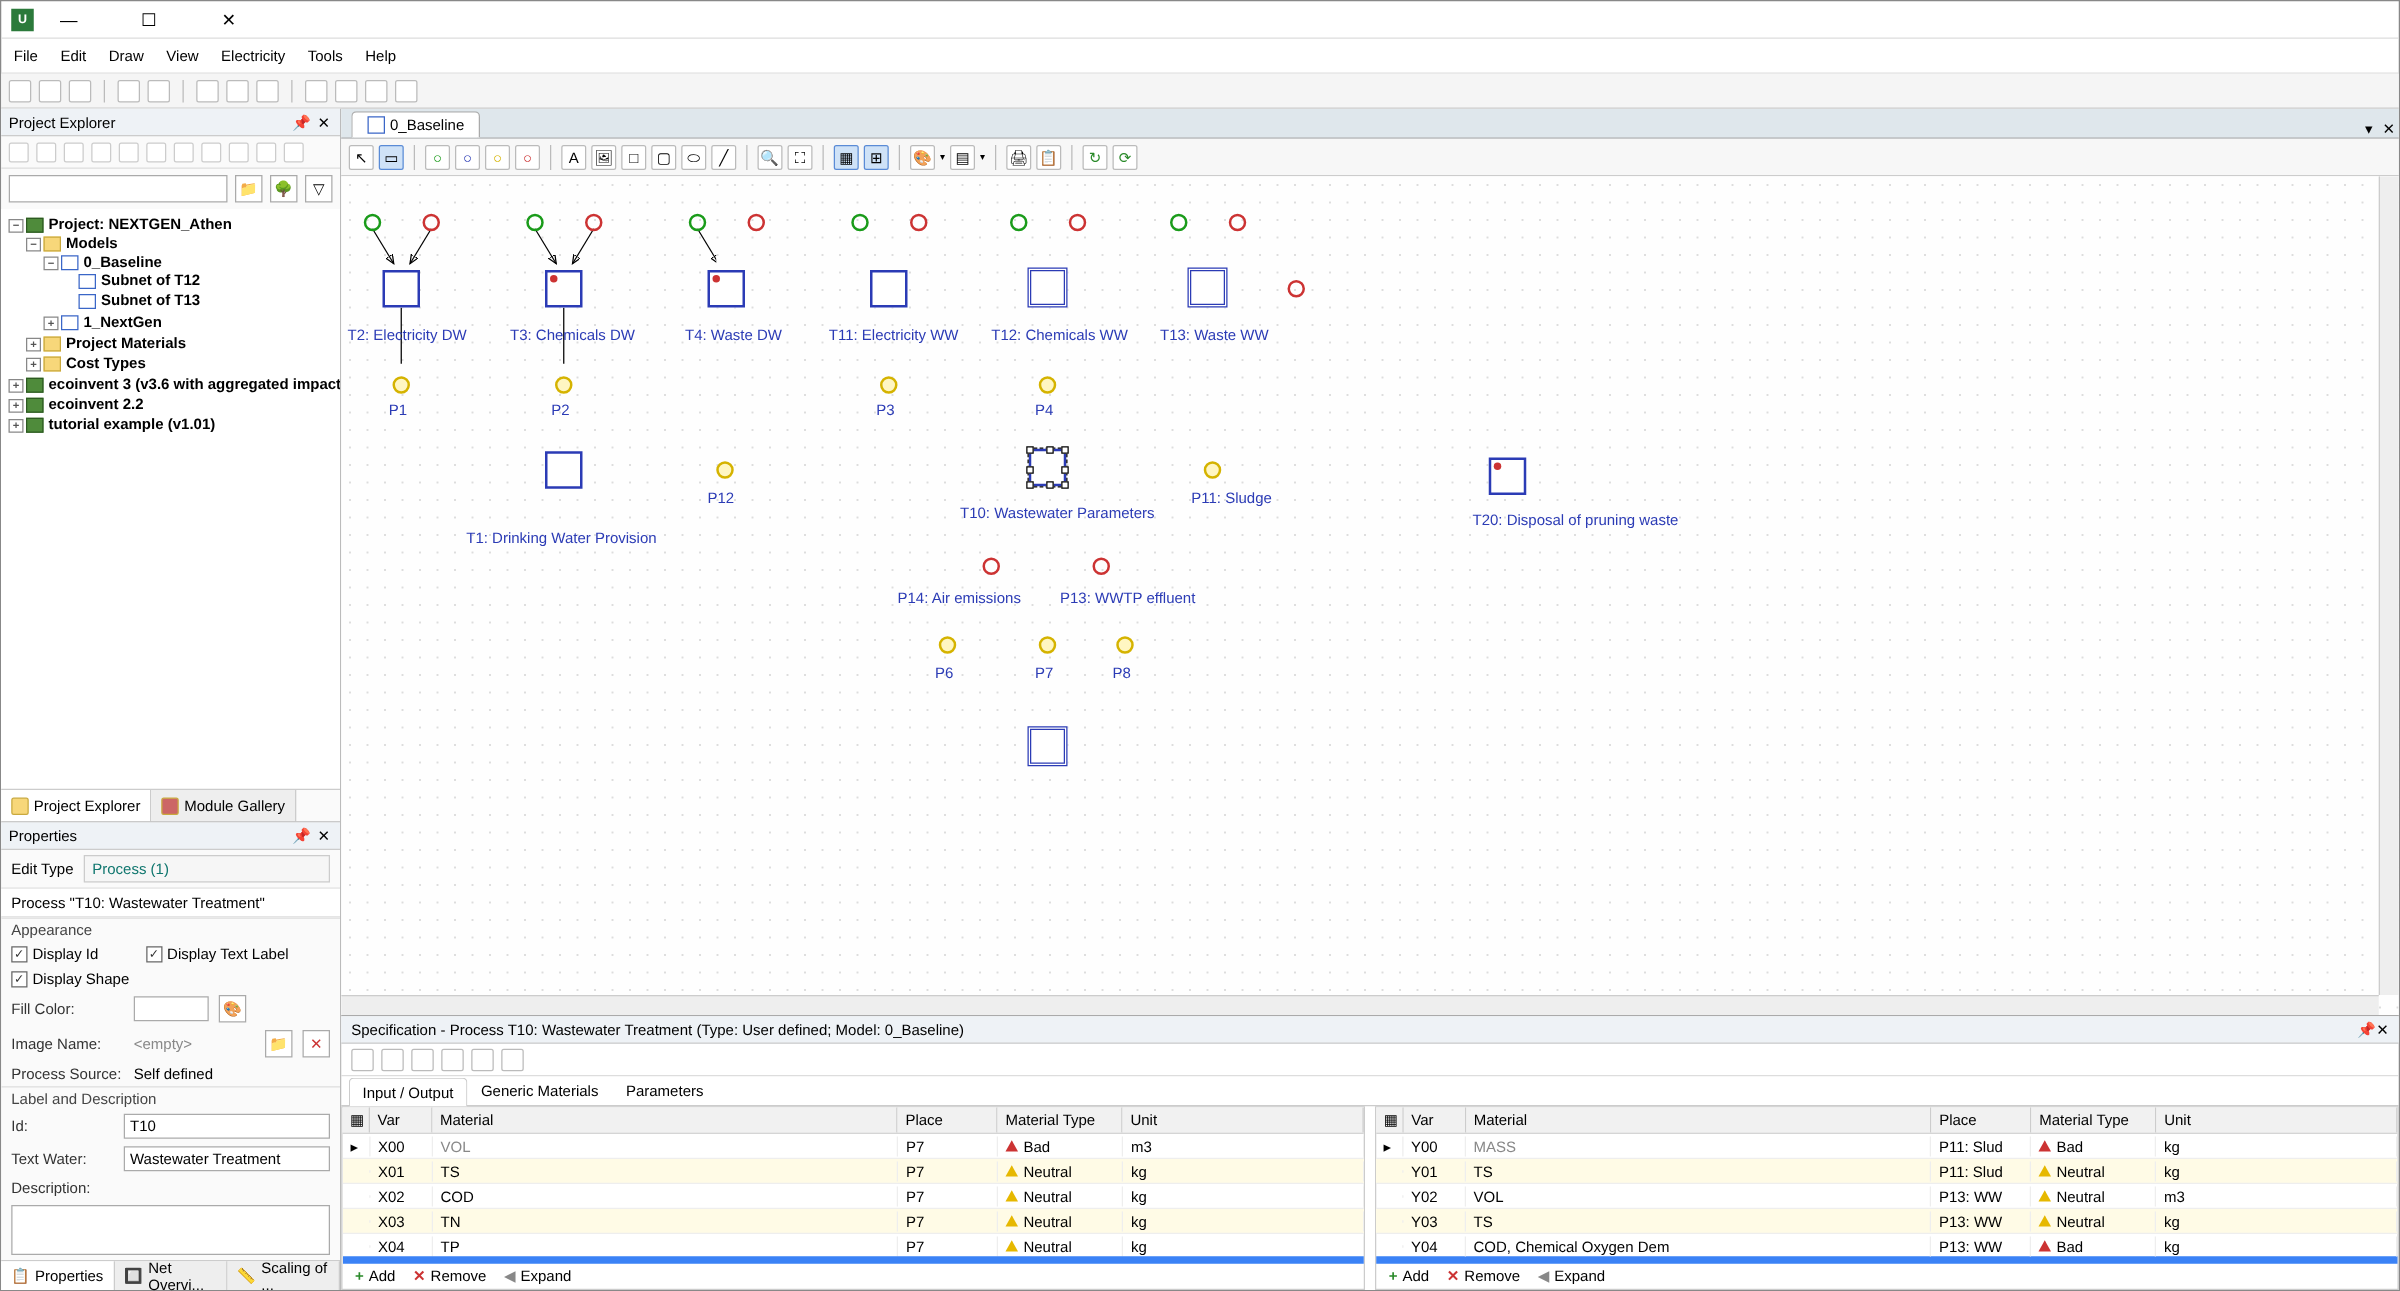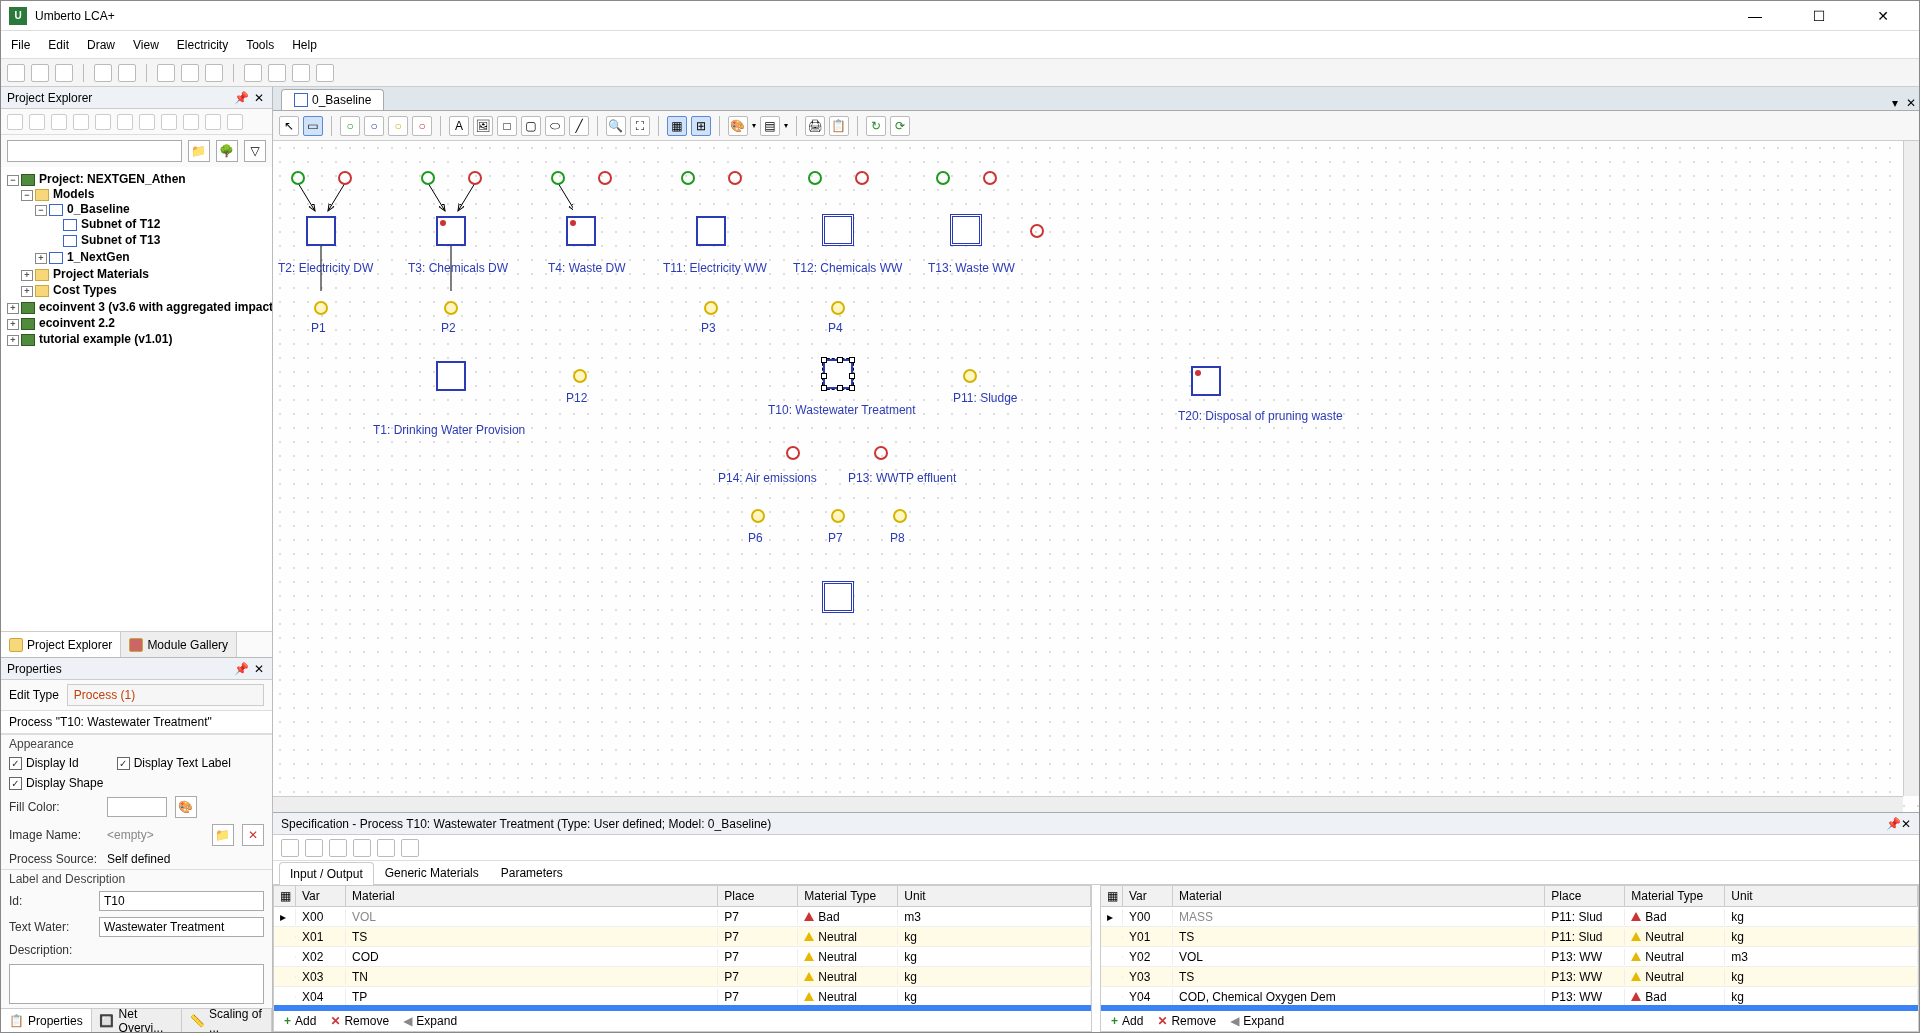--- a/index.html
+++ b/index.html
@@ -38,21 +38,21 @@
 .left-tab{ padding:4px 8px; border-right:1px solid #ccc; display:flex; align-items:center; gap:4px; cursor:pointer; background:#eee;}
 .left-tab.active{ background:#fff;}
 .left-tab .ic{width:14px;height:14px;background:#f7d77a;border:1px solid #c9a93e; border-radius:2px;}
 .properties{ flex:0 0 auto; display:flex; flex-direction:column; border-top:1px solid #bbb;}
 .prop-row{ display:flex; align-items:center; padding:3px 8px; gap:8px;}
 .prop-row label{ width:90px; color:#333;}
 .prop-row input[type=text]{ flex:1; height:20px; border:1px solid #aaa; padding:0 4px;}
 .prop-row .swatch{ width:60px; height:20px; border:1px solid #aaa; background:#fff;}
 .prop-row .btn{ width:22px; height:22px; border:1px solid #aaa; display:flex; align-items:center; justify-content:center; background:#fff;}
 .edit-type { display:flex; align-items:center; padding:4px 8px; border-bottom:1px solid #ddd; gap:8px;}
-.edit-type .sel{ flex:1; height:22px; border:1px solid #ccc; background:#f6f6f6; color:#c2410c; padding:0 6px; display:flex; align-items:center;}
+.edit-type .sel{ flex:1; height:22px; border:1px solid #ccc; background:#f6f6f6; color:#0f766e; padding:0 6px; display:flex; align-items:center;}
 .prop-title{ padding:4px 8px; background:#fff; border-bottom:1px solid #ddd;}
 .group-title{ padding:2px 8px; color:#444; border-top:1px solid #ddd;}
 .checkbox{ display:flex; align-items:center; gap:4px;}
 .cbx{ width:13px;height:13px;border:1px solid #666;background:#fff;display:inline-flex;align-items:center;justify-content:center;}
 .cbx.checked::after{content:"✓"; font-size:10px; color:#333;}
 .desc-area{ margin:4px 8px; height:40px; border:1px solid #aaa; background:#fff;}
 .bottom-tabs{ height:24px; display:flex; border-top:1px solid #ccc;}
 .bottom-tab{ padding:3px 8px; border-right:1px solid #ccc; background:#eee; display:flex; align-items:center; gap:4px;}
 .bottom-tab.active{background:#fff;}
 
@@ -118,21 +118,20 @@
 .row-arrow{color:#000;}
 .gray-text{color:#888;}
 </style>
 </head>
 <body>
 
 <div class="window">
 
   <div class="titlebar">
     <div class="app-icon">U</div>
-    <div class="titlebar-title">Umberto LCA+</div>
     <div class="win-btns">
       <div class="win-btn">—</div>
       <div class="win-btn">☐</div>
       <div class="win-btn">✕</div>
     </div>
   </div>
 
   <div class="menubar">
     <span>File</span>
     <span>Edit</span>
@@ -449,21 +448,21 @@
           <div class="node-box sel" style="left:550px; top:218px;">
             <span class="handle" style="left:-4px;top:-4px;"></span>
               <span class="handle" style="right:-4px;top:-4px;"></span>
             <span class="handle" style="left:-4px;bottom:-4px;"></span>
               <span class="handle" style="right:-4px;bottom:-4px;"></span>
             <span class="handle" style="left:12px;top:-4px;"></span>
               <span class="handle" style="left:12px;bottom:-4px;"></span>
             <span class="handle" style="left:-4px;top:12px;"></span>
               <span class="handle" style="right:-4px;top:12px;"></span>
           </div>
-          <div class="node-label" style="left:495px; top:262px;">T10: Wastewater Treatment</div>
+          <div class="node-label" style="left:495px; top:262px;">T10: Wastewater Parameters</div>
 
           <div class="circ yellow" style="left:690px; top:228px;"></div>
           <div class="node-label" style="left:680px; top:250px;">P11: Sludge</div>
 
           <div class="circ red" style="left:513px; top:305px;"></div>
           <div class="node-label" style="left:445px; top:330px;">P14: Air emissions</div>
           <div class="circ red" style="left:601px; top:305px;"></div>
           <div class="node-label" style="left:575px; top:330px;">P13: WWTP effluent</div>
 
           <div class="circ yellow" style="left:478px; top:368px;"></div>

